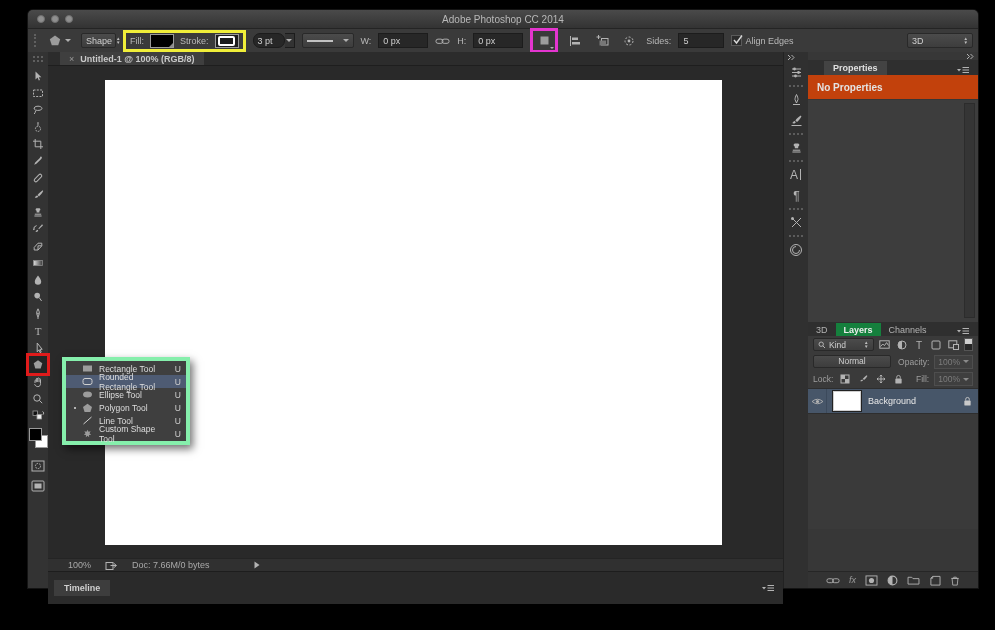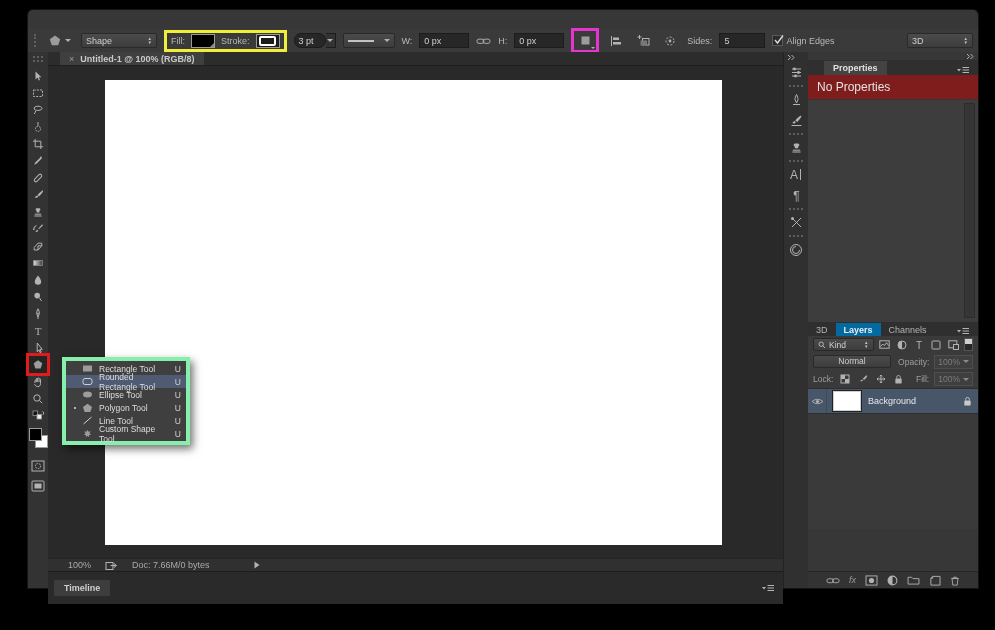--- a/index.html
+++ b/index.html
@@ -84,26 +84,26 @@
   .dkbtn{width:22px;height:21px;display:flex;align-items:center;justify-content:center;flex:none;}
   .dksep{width:14px;border-top:2px dotted #5c5c5c;margin:2px 0;}
   
   .panels{position:absolute;left:780px;top:42px;bottom:0;width:170px;background:#373737;
           display:flex;flex-direction:column;}
   .pn-collapse{height:8px;display:flex;justify-content:flex-end;align-items:center;padding-right:4px;}
   .props-header{height:15px;background:#2f2f2f;display:flex;align-items:flex-end;}
   .ptab{background:#434343;height:14px;display:flex;align-items:center;padding:0 9px;
         font-size:9px;color:#e0e0e0;font-weight:bold;margin-left:16px;}
   .props-body{height:247px;background:#3d3d3d;position:relative;}
-  .noprop{height:24px;background:#7f1d1d;display:flex;align-items:center;padding-left:9px;
-          font-size:12px;font-weight:normal;color:#e3e3e3;border-bottom:1px solid #363636;}
+  .noprop{height:24px;background:#c2410c;display:flex;align-items:center;padding-left:9px;
+          font-size:10px;font-weight:bold;color:#e3e3e3;border-bottom:1px solid #363636;}
   .scrollstrip{position:absolute;right:3px;top:28px;bottom:4px;width:9px;background:#353535;border:1px solid #2c2c2c;}
   .lay-tabs{height:14px;background:#2f2f2f;display:flex;align-items:flex-end;font-size:9px;color:#b2b2b2;}
   .ltab{height:13px;display:flex;align-items:center;padding:0 8px;}
-  .ltab.active{background:#0369a1;color:#ececec;font-weight:bold;margin-top:42px;}
+  .ltab.active{background:#15803d;color:#ececec;font-weight:bold;margin-top:42px;}
   .lrow{display:flex;align-items:center;background:#3a3a3a;font-size:8.5px;color:#9f9f9f;gap:5px;padding:0 5px;}
   .filter-row{height:17px;}
   .blend-row{height:17px;}
   .lock-row{height:18px;border-bottom:1px solid #2e2e2e;}
   .kind-sel{width:64px;height:13px;font-size:8.5px;}
   .blend-sel{width:88px;height:13px;font-size:8.5px;}
   .valbox{background:#3f3f3f;border:1px solid #4e4e4e;height:12px;display:flex;align-items:center;
           gap:3px;padding:0 3px;color:#7d7d7d;}
   .valbox .tri-dn{border-top-color:#8a8a8a;}
   .ficon{display:flex;align-items:center;justify-content:center;width:13px;}
@@ -118,32 +118,40 @@
   .lay-bottom{height:16px;background:#333;border-top:1px solid #262626;display:flex;align-items:center;
               justify-content:center;gap:9px;margin-top:42px;}
   .fxtxt{font-size:9px;font-style:italic;color:#9a9a9a;}
   svg{overflow:visible;}
 </style>
 </head>
 <body>
 
 <div class="window">
 
+  <div class="titlebar">
+    <div class="lights">
+      <div class="light"></div>
+      <div class="light"></div>
+      <div class="light"></div>
+    </div>
+    <div class="wtitle">Adobe Photoshop CC 2014</div>
+  </div>
 
   <div class="optionsbar">
     <div class="grip-v"></div>
 
     <div class="obtn" style="width:30px;gap:3px;">
       <svg width="14" height="14" viewBox="0 0 14 14">
         <polygon points="7,1.5 12.2,5.2 10.2,11.3 3.8,11.3 1.8,5.2" fill="#9c9c9c"></polygon>
         </svg>
       <span class="tri-dn"></span>
     </div>
 
-    <div class="sel" style="width:76px;justify-content:space-between;">
+    <div class="sel" style="width:35px;justify-content:space-between;">
       <span>Shape</span>
       <span class="stepper">
           <span>▲</span>
           <span>▼</span>
         </span>
     </div>
 
     <div class="ybox">
       <span>Fill:</span>
       <span class="swatch-fill"></span>

